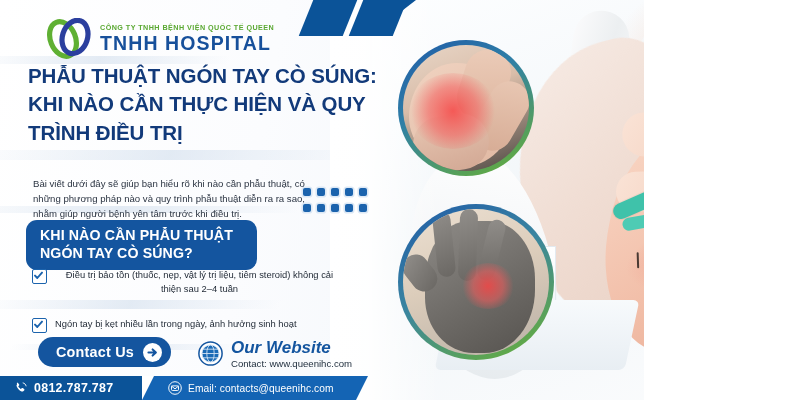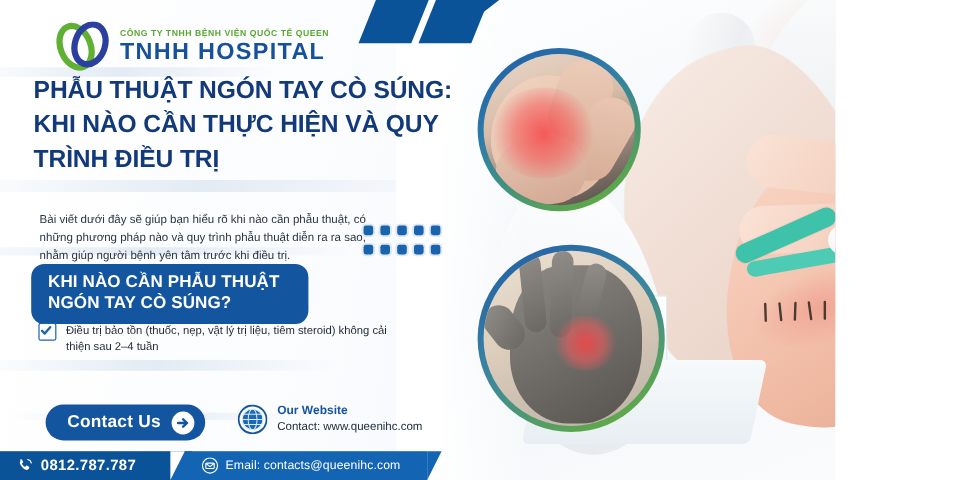--- a/index.html
+++ b/index.html
@@ -2,21 +2,21 @@
 <html><head>
 <meta charset="utf-8">
 <style>
   html,body{margin:0;padding:0;}
   body{
     width:800px;height:400px;overflow:hidden;
     font-family:"Liberation Sans", sans-serif;
     background:#ffffff;
   }
   #banner{
-    position:relative;width:696px;height:400px;overflow:hidden;
+    position:relative;width:644px;height:400px;overflow:hidden;
     background:
       linear-gradient(100deg,#ffffff 0%,#fbfcfe 40%,#f4f7fb 70%,#eef3f9 100%);
   }
 
   
   .streaks{position:absolute;inset:0;pointer-events:none;}
   .streak{position:absolute;background:linear-gradient(90deg,rgba(210,222,236,0),rgba(205,219,235,.55),rgba(210,222,236,0));transform:skewX(-20deg);}
 
   
   .photo-wrap{position:absolute;left:372px;top:0;width:428px;height:400px;overflow:hidden;}
@@ -96,37 +96,37 @@
   #dot-grid{position:absolute;left:303px;top:188px;display:grid;grid-template-columns:repeat(5,14px);grid-auto-rows:16px;}
   .dot{width:8px;height:8px;border-radius:2px;background:#1b63ad;box-shadow:0 0 0 1.6px #dce8f5;}
 
   
   #question{position:absolute;left:26px;top:220px;padding:7px 24px 8px 14px;
     background:#14559f;border-radius:11px;color:#fff;
     font-size:14.2px;font-weight:800;line-height:1.24;letter-spacing:.1px;}
   #question .ln{display:block;white-space:nowrap;}
 
   
-  #bullets{position:absolute;left:32px;top:268px;width:312px;display:flex;flex-direction:column;gap:21px;}
+  #bullets{position:absolute;left:32px;top:268px;width:312px;display:flex;flex-direction:column;gap:21px;text-align:center;}
   .bullet{display:flex;gap:8px;align-items:flex-start;}
   .cbox{flex:0 0 auto;width:13px;height:13px;margin-top:1px;border:1.6px solid #1b63ad;border-radius:2px;background:#fff;position:relative;}
   .cbox svg{position:absolute;left:1px;top:1px;}
   .btext{font-size:9.4px;line-height:1.5;color:#1e2733;}
 
   
   #contact-btn{position:absolute;left:38px;top:337px;height:30px;padding:0 9px 0 18px;
     display:flex;align-items:center;gap:9px;background:#14559f;border-radius:16px;cursor:pointer;}
   #contact-btn .lbl{color:#fff;font-size:14.4px;font-weight:800;letter-spacing:.2px;}
   .arrow-circle{width:19px;height:19px;border-radius:50%;background:#fff;display:flex;align-items:center;justify-content:center;}
 
   
   #website{position:absolute;left:198px;top:337px;display:flex;align-items:center;gap:8px;}
   .globe{width:25px;height:25px;flex:0 0 auto;}
   .web-txt{display:flex;flex-direction:column;line-height:1.25;}
-  .web-title{font-size:10px;font-weight:800;color:#14559f;}
+  .web-title{font-size:17px;font-weight:800;color:#14559f;font-style:italic;}
   .web-url{font-size:9.6px;color:#22303f;}
 
   
   #footer{position:absolute;left:0;bottom:0;width:800px;height:24px;}
   .foot-dark{position:absolute;left:0;top:0;width:148px;height:24px;background:#0b5398;}
   .foot-dark:after{content:"";position:absolute;right:-12px;top:0;width:0;height:0;
     border-left:12px solid #0b5398;border-bottom:24px solid transparent;}
   .foot-light{position:absolute;left:142px;top:0;width:214px;height:24px;background:#1464b4;}
   .foot-light:after{content:"";position:absolute;right:-12px;top:0;width:0;height:0;
     border-left:12px solid #1464b4;border-bottom:24px solid transparent;}
@@ -246,20 +246,28 @@
 
   <div id="bullets">
     <div class="bullet">
       <span class="cbox">
         <svg width="9" height="9" viewBox="0 0 9 9">
             <path d="M1 4.6 L3.3 7 L8 1.6" fill="none" stroke="#1b63ad" stroke-width="1.9" stroke-linecap="round" stroke-linejoin="round"></path>
           </svg>
       </span>
       <span class="btext">Điều trị bảo tồn (thuốc, nẹp, vật lý trị liệu, tiêm steroid) không cải thiện sau 2–4 tuần</span>
     </div>
+    <div class="bullet">
+      <span class="cbox">
+        <svg width="9" height="9" viewBox="0 0 9 9">
+            <path d="M1 4.6 L3.3 7 L8 1.6" fill="none" stroke="#1b63ad" stroke-width="1.9" stroke-linecap="round" stroke-linejoin="round"></path>
+          </svg>
+      </span>
+      <span class="btext">Ngón tay bị kẹt nhiều lần trong ngày, ảnh hưởng sinh hoạt</span>
+    </div>
   </div>
 
   <div id="contact-btn">
     <span class="lbl">Contact Us</span>
     <span class="arrow-circle">
       <svg width="13" height="13" viewBox="0 0 13 13">
         <path d="M2.4 6.5 H9.4 M6.6 3.4 L9.9 6.5 L6.6 9.6" fill="none" stroke="#14559f" stroke-width="2" stroke-linecap="round" stroke-linejoin="round"></path>
       </svg>
     </span>
   </div>

